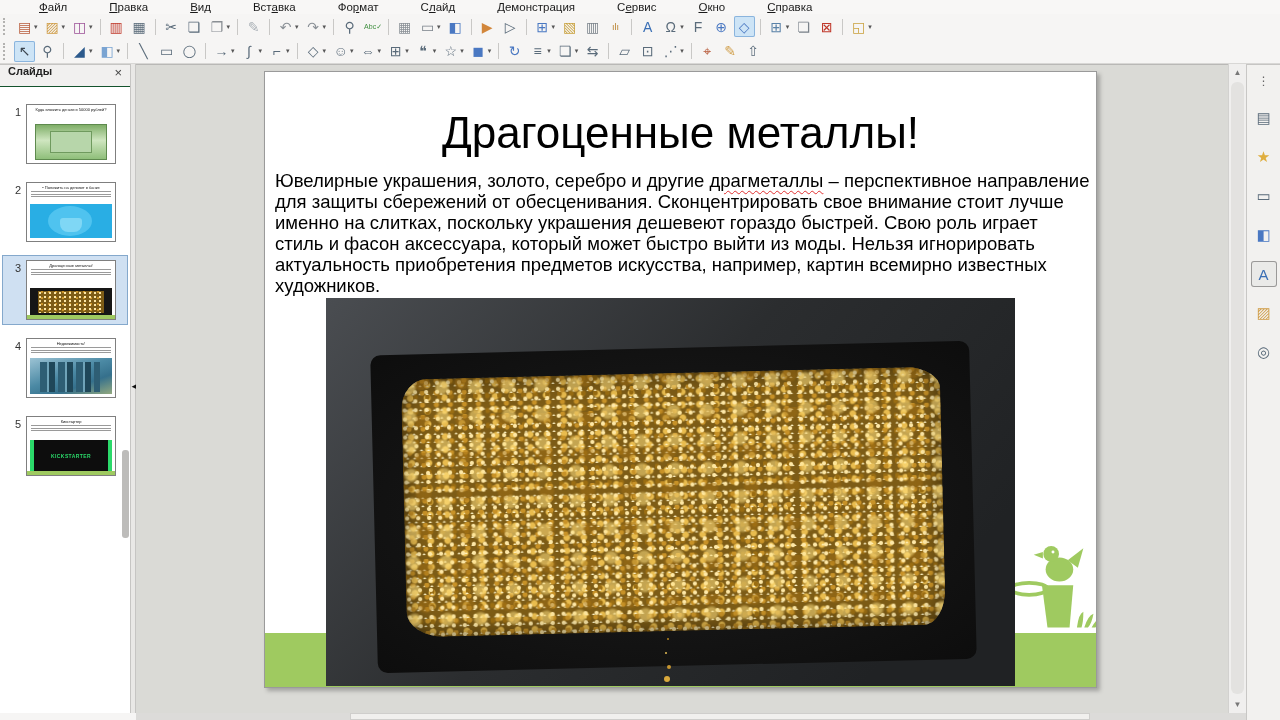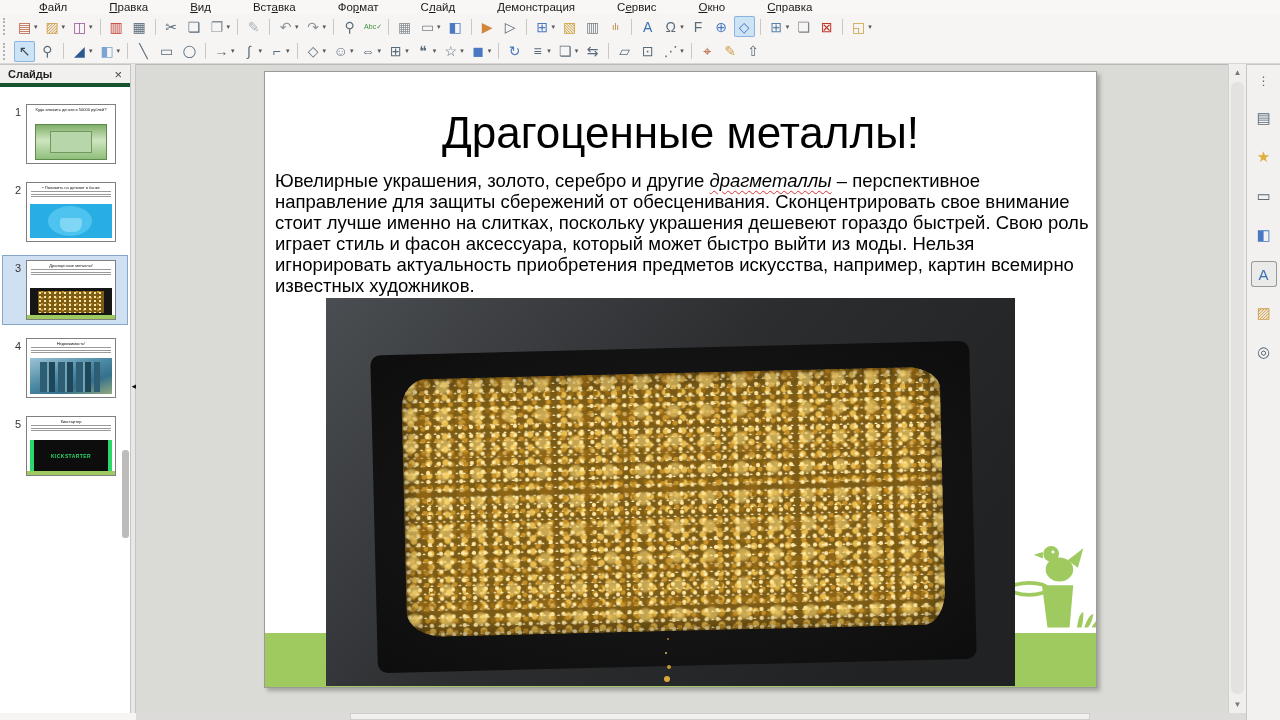--- a/index.html
+++ b/index.html
@@ -20,21 +20,21 @@
   .tbtn .glyph { font-size:14px; width:17px; text-align:center; line-height:20px; }
   .tbtn .caret { font-size:7px; color:#555; margin-left:1px; }
   .tbtn.active { background:#cde4f6; box-shadow:0 0 0 1px #8ab4dd inset; }
   .tsep { width:1px; height:16px; background:#c9c8c6; margin:0 4px; }
 
   
   .bodyrow { position:absolute; left:0; top:64px; width:1280px; height:649px; }
 
   
   .slide-panel { position:absolute; left:0; top:0; width:130px; height:649px; background:#ffffff; border-top:1px solid #c6c5c3; }
-  .sp-header { height:22px; background:#f1f0ef; display:flex; align-items:center; justify-content:space-between; padding:0 8px; font-size:11px; font-weight:bold; color:#222; border-bottom:4px solid #14532d; }
+  .sp-header { height:22px; background:#f1f0ef; display:flex; justify-content:space-between; padding:0 8px; font-size:11px; font-weight:bold; color:#222; border-bottom:1px solid #14532d; }
   .sp-close { font-weight:normal; font-size:13px; color:#444; cursor:default; }
   .sp-list { padding-top:12px; }
   .thumb-row { display:flex; align-items:flex-start; padding:5px 4px 5px 6px; margin:0 2px 8px 2px; }
   .thumb-row.selected { background:#cfe0f2; box-shadow:0 0 0 1px #84a8cc inset; }
   .thumb-num { width:18px; text-align:right; padding:2px 5px 0 0; font-size:11px; color:#333; }
   .thumb { width:90px; height:60px; background:#fff; border:1px solid #7f7f7f; overflow:hidden; position:relative; }
   .thumb-title { font-size:4px; text-align:center; color:#111; padding:2px 3px 1px 3px; line-height:1.25; }
   .thumb-lines { height:8px; margin:0 4px; background:repeating-linear-gradient(#9a9a9a 0 1px, transparent 1px 2.6px); }
   .thumb-art { position:absolute; left:3px; right:3px; bottom:3px; }
   .art-banknote { height:36px; left:8px; right:8px; background:linear-gradient(#7fae68,#cfe6c0 45%,#8fbf7a); border:1px solid #5e8a4e; }
@@ -57,21 +57,21 @@
 
   
   .splitter { position:absolute; left:130px; top:0; width:6px; height:649px; background:#e9e8e6; border-left:1px solid #c6c5c3; border-right:1px solid #c6c5c3; }
   .collapse { position:absolute; left:-1px; top:318px; font-size:8px; color:#111; }
 
   
   .canvas { position:absolute; left:136px; top:0; width:1092px; height:649px; background:#dadad6; border-top:1px solid #b9b8b6; }
   .slide { position:absolute; left:128px; top:6px; width:833px; height:617px; background:#ffffff; border:1px solid #9a9a9a; box-shadow:3px 3px 4px rgba(0,0,0,.25); overflow:hidden; }
   .slide-title { position:absolute; left:0; top:36px; width:100%; text-align:center; font-size:44px; color:#000; }
   .slide-body { position:absolute; left:10px; top:99px; width:816px; font-size:18.5px; line-height:20.9px; color:#000; }
-  .misspell { text-decoration-line:underline; text-decoration-style:wavy; text-decoration-color:#e03030; text-decoration-thickness:1px; text-underline-offset:3px;font-style:italic; }
+  .misspell { text-decoration-line:underline; text-decoration-style:wavy; text-decoration-color:#e03030; text-decoration-thickness:1px; text-underline-offset:3px; }
   .green-strip { position:absolute; left:0; bottom:0; width:100%; height:54px; background:#9fca60; z-index:1; }
   .bird { position:absolute; left:742px; top:466px; width:92px; height:98px; z-index:1; }
 
   .photo { position:absolute; left:61px; top:226px; width:689px; height:388px; z-index:2; background:linear-gradient(130deg,#4a4d51,#2b2d2f 45%,#202224 85%); }
   .tray { position:absolute; inset:13% 6% 5% 7%; transform:rotate(-1.4deg); background:radial-gradient(#1d1d1d,#0d0d0d); border-radius:10px; }
   .gold { position:absolute; inset:8% 5% 11% 5%; border-radius:26px 34px 22px 38px/30px 22px 36px 26px;
     background-color:#7d5c16;
     background-image:
       radial-gradient(circle at 3px 4px,#ffe9a8 1.5px,transparent 2.6px),
       radial-gradient(circle at 7px 2px,#c89227 2px,transparent 3.1px),

